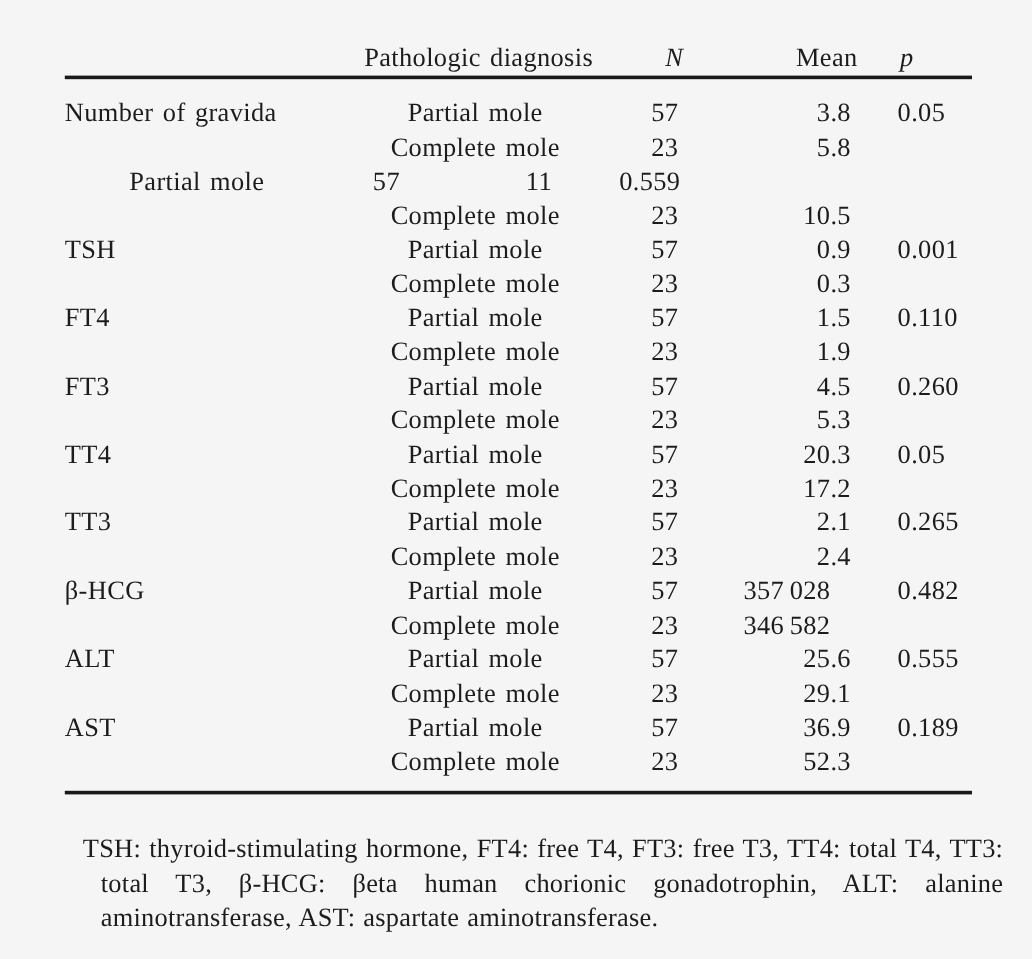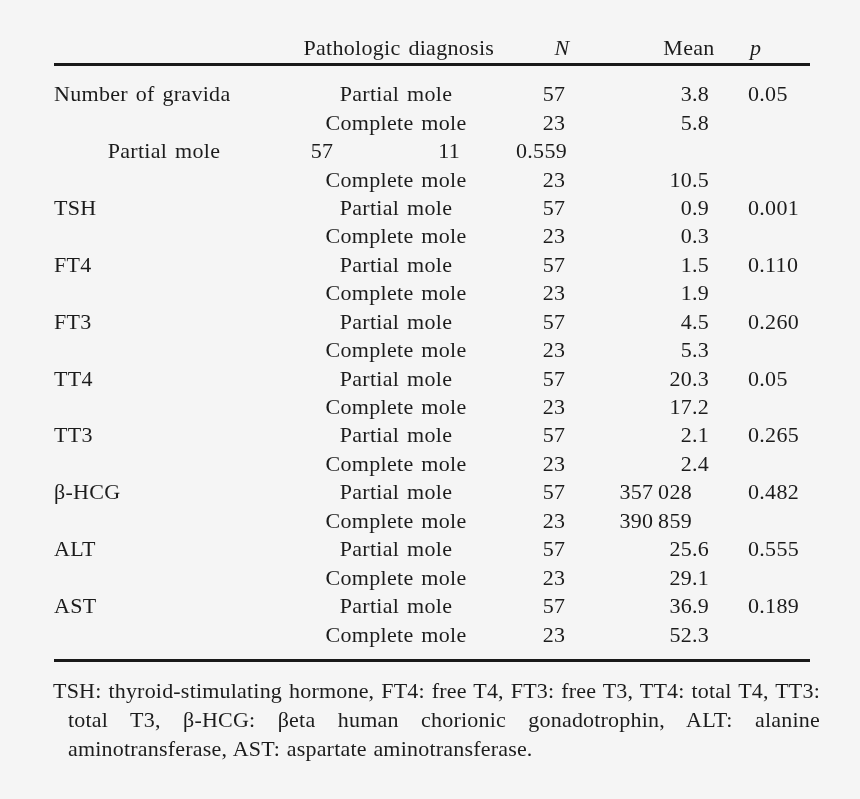--- a/index.html
+++ b/index.html
@@ -63,21 +63,21 @@
   .thead .c-diag { padding-right: 20px; box-sizing: border-box; margin-left: 24px; }
   .thead .c-mean { width: 130px; text-align: right; padding-right: 20px; box-sizing: border-box; }
   .it { font-style: italic; }
   .footnote {
     position: absolute;
     top: 676px;
     left: 53px;
     width: 752px;
     padding-left: 15px;
     text-indent: -15px;
-    margin: 0;
+    margin: 16px;
     font-size: 22px;
     line-height: 29px;
     text-align: justify;
     letter-spacing: 0.2px;
     word-spacing: 1px;
   }
 </style>
 </head>
 <body>
 
@@ -226,21 +226,21 @@
         <div class="c-n">57</div>
         <div class="c-mi">357 028</div>
         <div class="c-mf"></div>
         <div class="c-sp"></div>
         <div class="c-p">0.482</div>
       </div>
       <div class="row">
         <div class="c-label"></div>
         <div class="c-diag">Complete mole</div>
         <div class="c-n">23</div>
-        <div class="c-mi">390 859</div>
+        <div class="c-mi">346 582</div>
         <div class="c-mf"></div>
         <div class="c-sp"></div>
         <div class="c-p"></div>
       </div>
       <div class="row">
         <div class="c-label">ALT</div>
         <div class="c-diag">Partial mole</div>
         <div class="c-n">57</div>
         <div class="c-mi">25</div>
         <div class="c-mf">.6</div>

